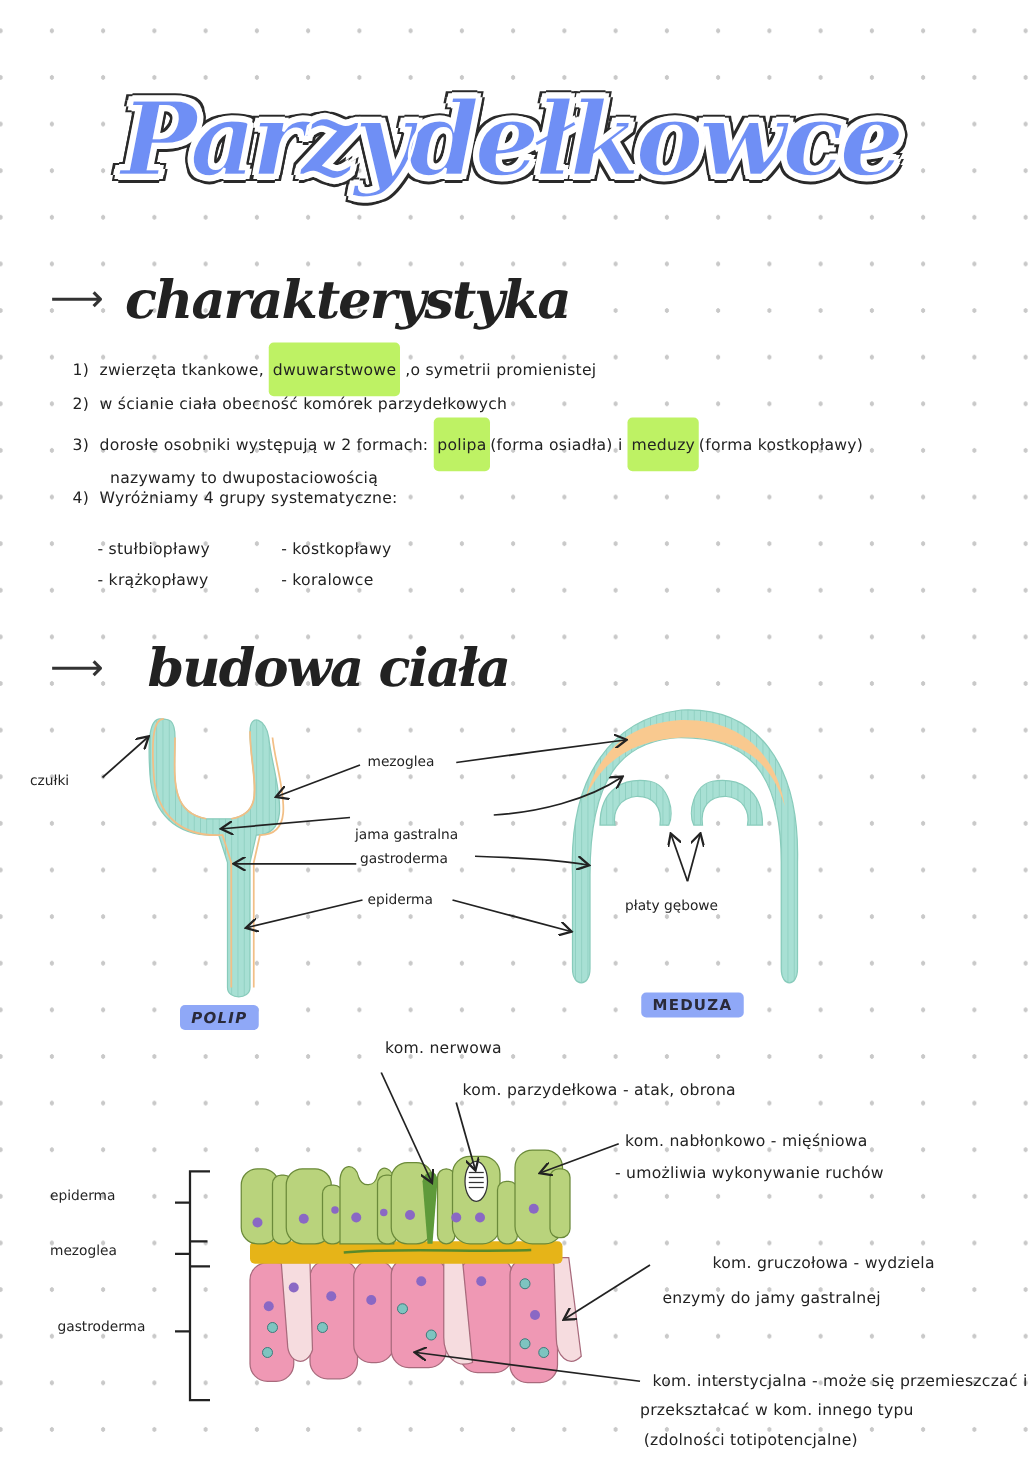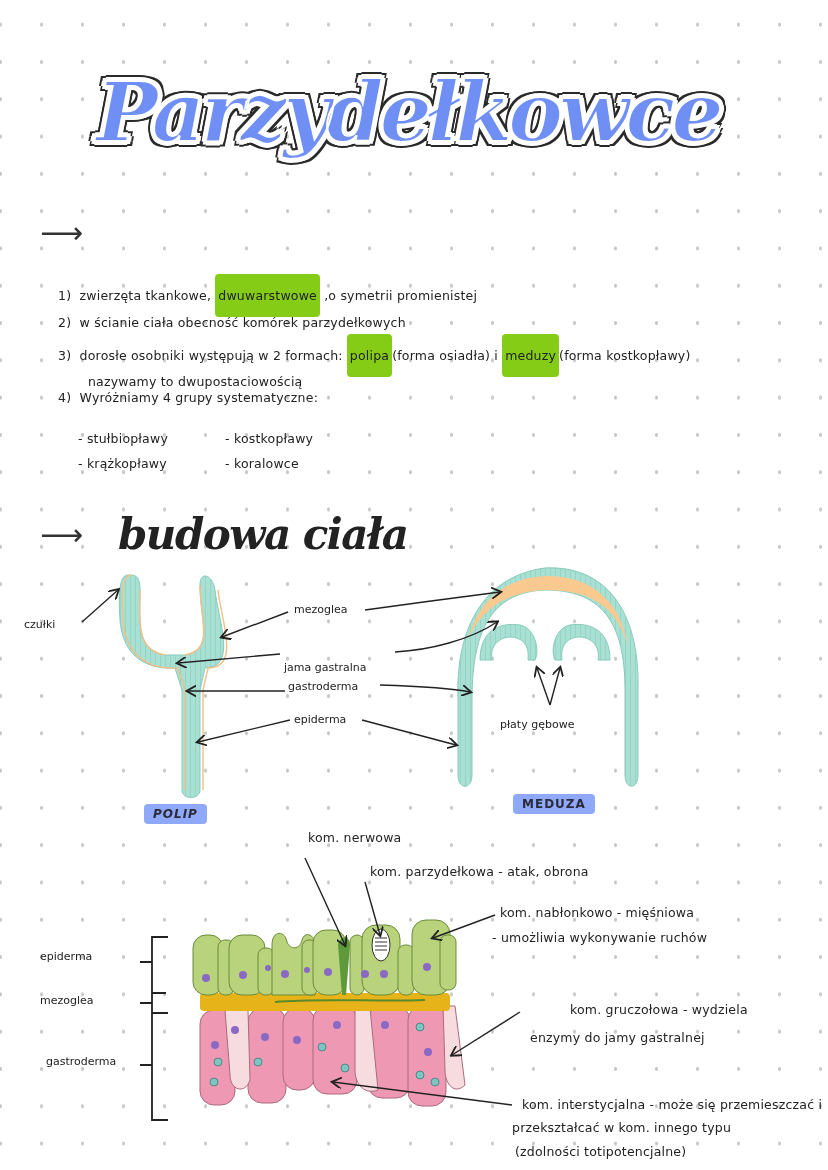--- a/index.html
+++ b/index.html
@@ -26,35 +26,36 @@
       6px 0 0 #2a2a2a, -6px 0 0 #2a2a2a, 0 6px 0 #2a2a2a, 0 -6px 0 #2a2a2a;
     margin-top: 24px;
   }
   .section-head { display:flex; align-items:center; }
   .section-head .arrow { font-size:30px; width:60px; color:#333; }
   .section-head .txt {
     font-family:"DejaVu Serif", serif; font-style:italic; font-weight:bold;
     font-size:42px; letter-spacing:-1.5px; color:#222;
   }
   .note { font-size:12.5px; color:#222; white-space:nowrap; letter-spacing:0.2px; }
-  .hl { background:#84cc16; border-radius:4px; padding:14px 3px; }
+  .hl { background:#bef264; border-radius:4px; padding:14px 3px; }
   .tag {
     background:#8fa8f7; border-radius:4px; padding:3px 9px;
     font-size:12px; font-weight:bold; letter-spacing:1px; color:#2a2a3a;
   }
   .label { font-size:11px; color:#222; white-space:nowrap; }
   svg { position:absolute; left:0; top:0; }
 </style>
 </head>
 <body>
 
 <div class="abs title">Parzydełkowce</div>
 
 <div class="abs section-head" style="left:40px; top:215px;">
   <span class="arrow">⟶</span>
+  <span class="txt">charakterystyka</span>
 </div>
 
 <div class="abs note" style="left:58px; top:288px;">
   <span>1)</span>&nbsp;
   <span>zwierzęta tkankowe,</span>
   <span class="hl">dwuwarstwowe</span>
   <span>,o symetrii promienistej</span>
 </div>
 
 <div class="abs note" style="left:58px; top:315px;">

